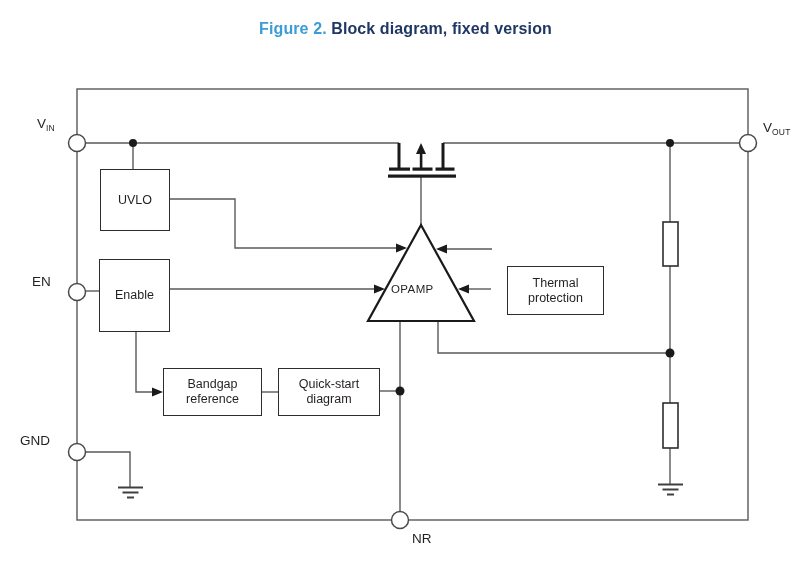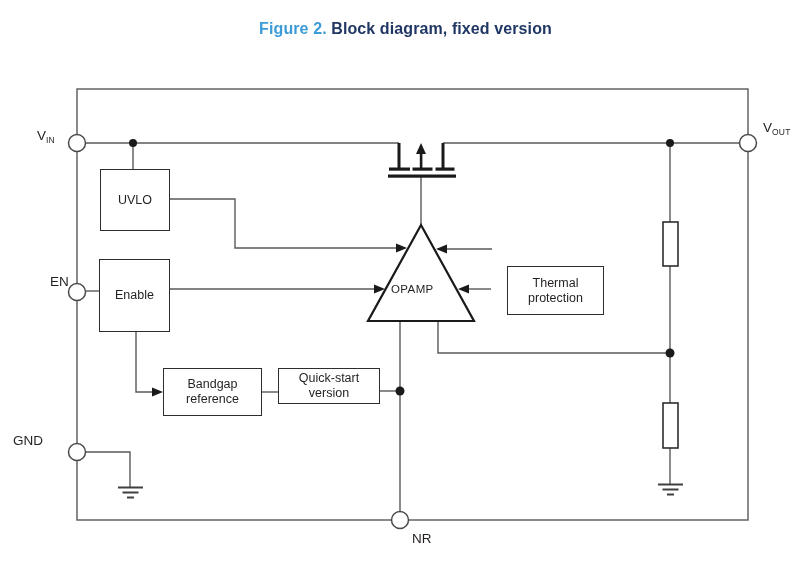--- a/index.html
+++ b/index.html
@@ -116,34 +116,34 @@
       <span></span>
   </div>
   <div class="box" style="left:99px;top:259px;width:71px;height:73px;">
     <span>Enable</span>
       <span></span>
   </div>
   <div class="box" style="left:163px;top:368px;width:99px;height:48px;">
     <span>Bandgap</span>
       <span>reference</span>
   </div>
-  <div class="box" style="left:278px;top:368px;width:102px;height:36px;">
+  <div class="box" style="left:278px;top:368px;width:102px;height:48px;">
     <span>Quick-start</span>
-      <span>version</span>
+      <span>diagram</span>
   </div>
   <div class="box" style="left:491px;top:266px;width:97px;height:49px;margin-left:16px;">
     <span>Thermal</span>
       <span>protection</span>
   </div>
 
   <div class="opamp-label">OPAMP</div>
 
-  <div class="pinlabel" style="left:37px;top:116px;margin-top:12px;">
+  <div class="pinlabel" style="left:37px;top:116px;">
     <span>V</span><sub>IN</sub>
   </div>
   <div class="pinlabel" style="left:763px;top:120px;">
     <span>V</span><sub>OUT</sub>
   </div>
-  <div class="pinlabel" style="left:50px;top:274px;">EN</div>
-  <div class="pinlabel" style="left:13px;top:433px;">GND</div>
+  <div class="pinlabel" style="left:32px;top:274px;">EN</div>
+  <div class="pinlabel" style="left:20px;top:433px;">GND</div>
   <div class="pinlabel" style="left:412px;top:531px;text-align:center;">NR</div>
 
 </div>
 
 </body></html>

